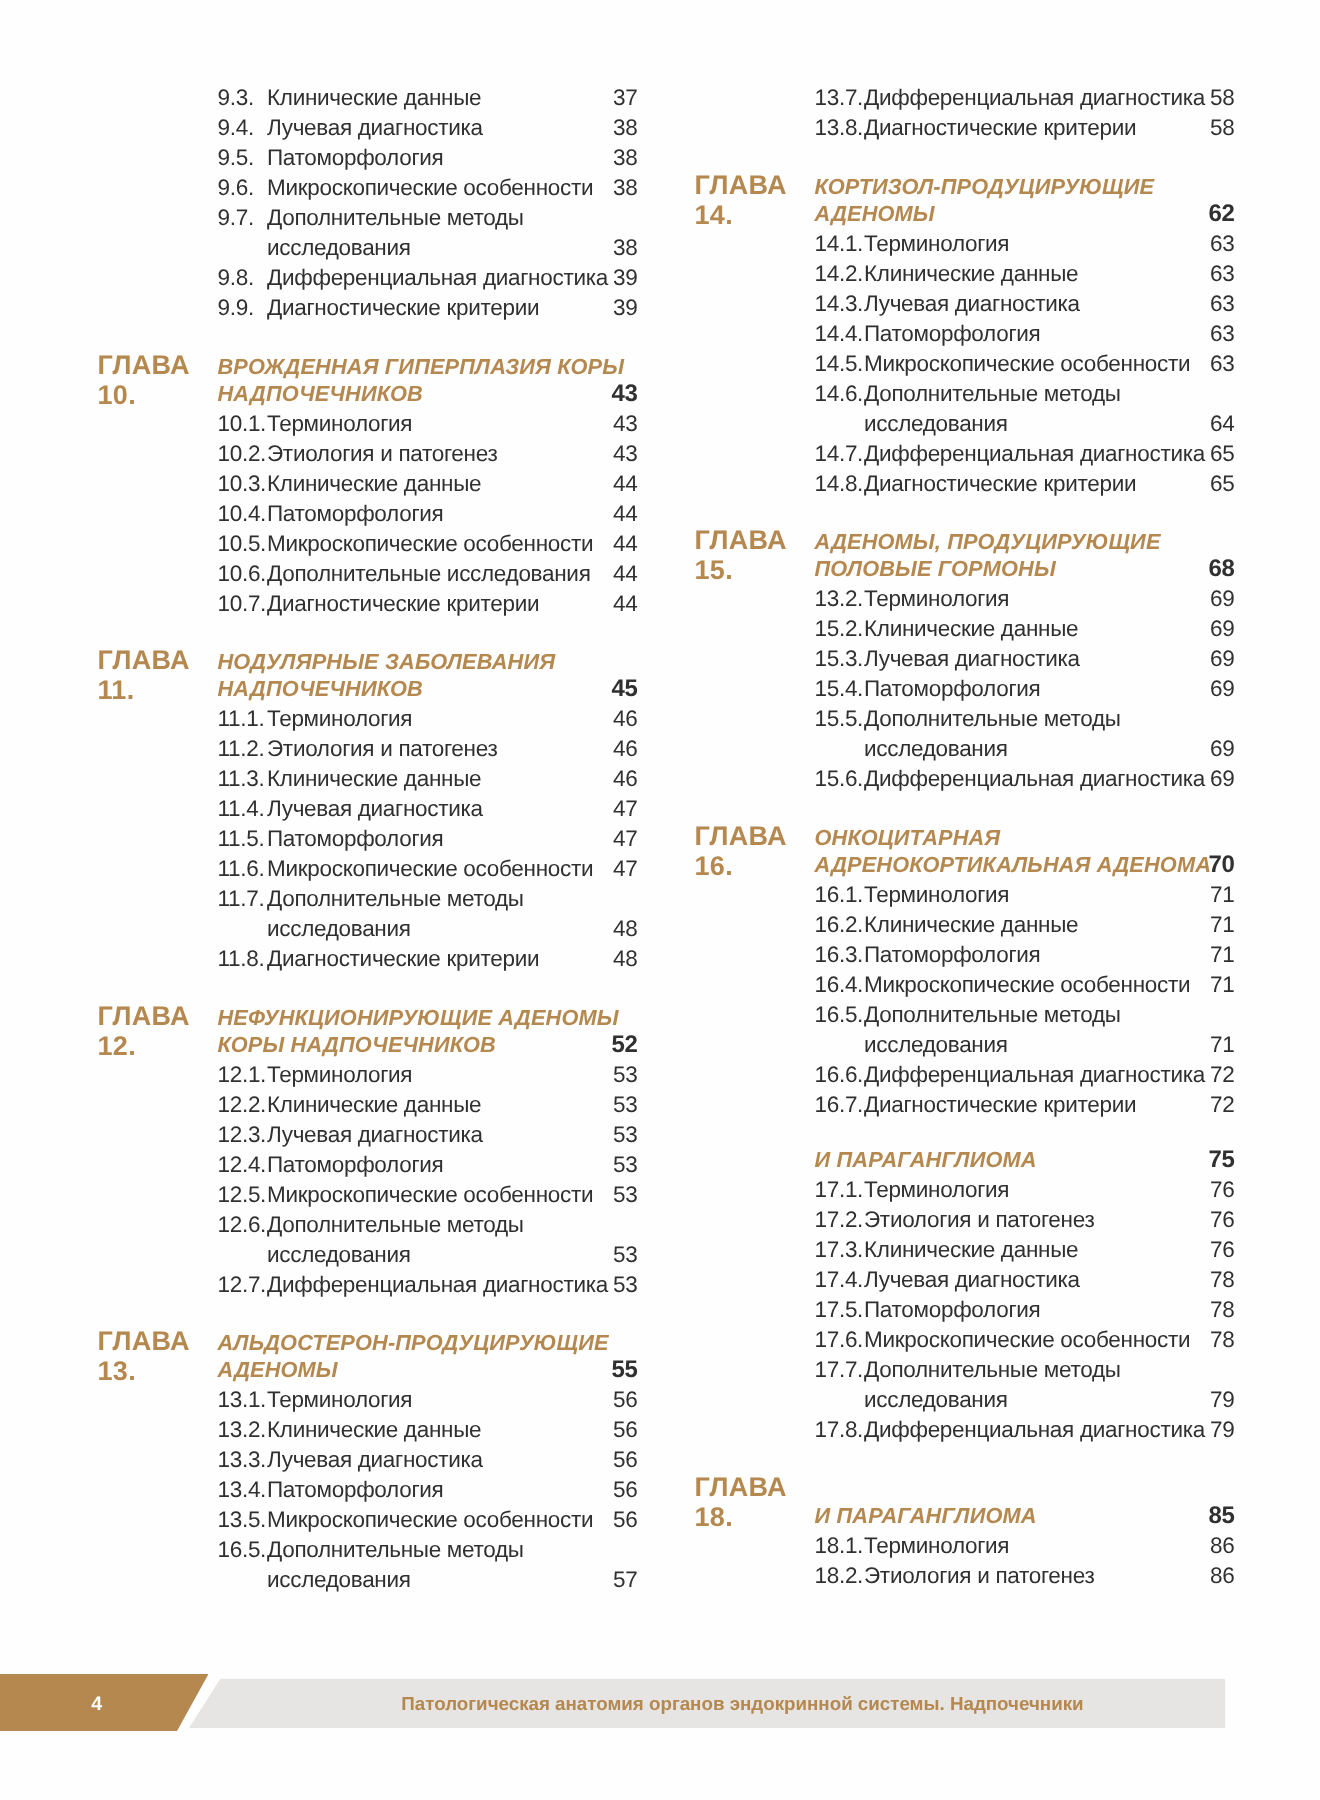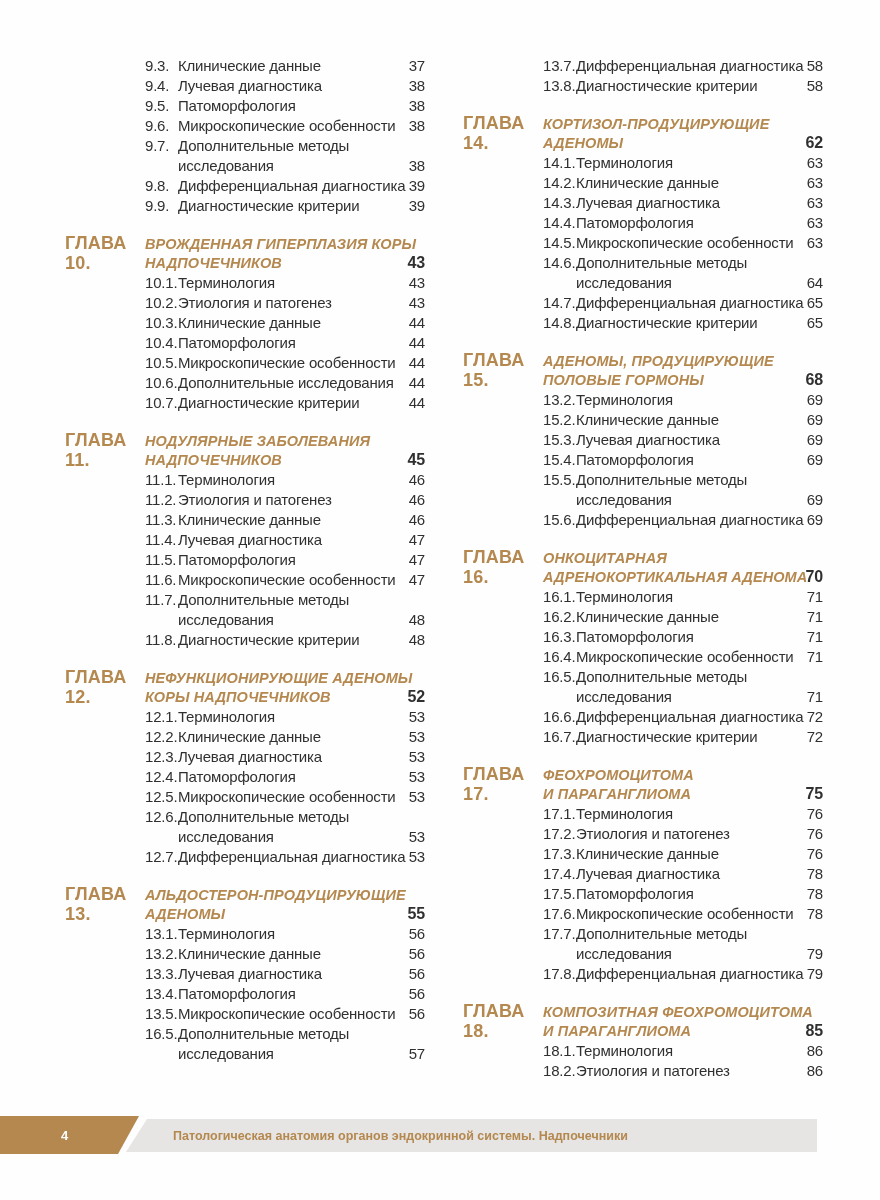--- a/index.html
+++ b/index.html
@@ -44,21 +44,21 @@
     display:flex;align-items:center;justify-content:center;
     box-sizing:border-box;padding-right:10px;
   }
   .run-bar{
     position:absolute;left:126px;top:3px;width:691px;height:33px;
     background:var(--bar-bg,#e6e5e3);
     clip-path:polygon(21px 0,100% 0,100% 100%,0 100%);
     display:flex;align-items:center;
     box-sizing:border-box;padding-left:47px;
     color:var(--accent,#b4884e);
-    font-size:12.5px;font-weight:bold;letter-spacing:0;
+    font-size:12.5px;font-weight:bold;letter-spacing:0;justify-content:center;
   }
 </style>
 </head>
 <body>
 
 <div class="page">
 
   <main class="toc">
     <section class="col">
         <div class="block entry">
@@ -583,25 +583,20 @@
         </div>
         <div class="block entry">
           <div class="row">
             <span class="lab">16.7.</span>
             <span class="txt">Диагностические критерии</span>
             <span class="pg">72</span>
           </div>
         </div>
         <div class="block chapter">
           <div class="row">
-            <span class="lab">ГЛАВА 17.</span>
-            <span class="txt">ФЕОХРОМОЦИТОМА</span>
-            <span class="pg"></span>
-          </div>
-          <div class="row">
             <span class="lab"></span>
             <span class="txt">И ПАРАГАНГЛИОМА</span>
             <span class="pg">75</span>
           </div>
         </div>
         <div class="block entry">
           <div class="row">
             <span class="lab">17.1.</span>
             <span class="txt">Терминология</span>
             <span class="pg">76</span>
@@ -657,21 +652,20 @@
         <div class="block entry">
           <div class="row">
             <span class="lab">17.8.</span>
             <span class="txt">Дифференциальная диагностика</span>
             <span class="pg">79</span>
           </div>
         </div>
         <div class="block chapter">
           <div class="row">
             <span class="lab">ГЛАВА 18.</span>
-            <span class="txt">КОМПОЗИТНАЯ ФЕОХРОМОЦИТОМА</span>
             <span class="pg"></span>
           </div>
           <div class="row">
             <span class="lab"></span>
             <span class="txt">И ПАРАГАНГЛИОМА</span>
             <span class="pg">85</span>
           </div>
         </div>
         <div class="block entry">
           <div class="row">

